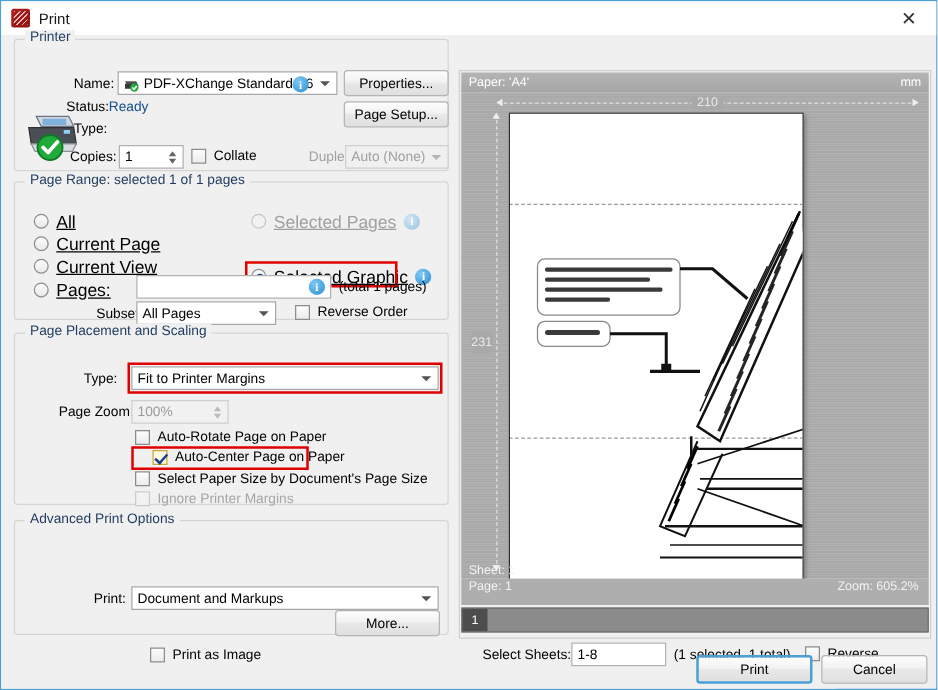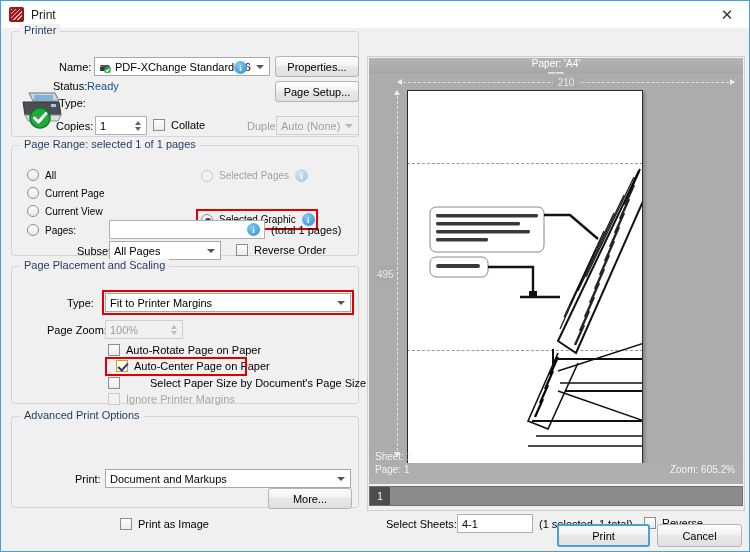--- a/index.html
+++ b/index.html
@@ -121,21 +121,21 @@
   .radio { position:absolute; display:flex; align-items:center; cursor:pointer; }
   .radio .dot {
     width:12px;height:12px;border-radius:50%;
     border:1px solid #8d8d8d; background:linear-gradient(180deg,#fcfcfc,#e9e9e9);
     position:relative; flex:0 0 auto;
   }
   .radio.checked .dot::after{
     content:"";position:absolute;left:3px;top:3px;width:6px;height:6px;
     border-radius:50%;background:#1b3f8f;
   }
-  .radio .txt { margin-left:6px; font-size:10px; white-space:nowrap; }
+  .radio .txt { margin-left:6px; font-size:14px; white-space:nowrap;text-decoration:underline; }
   .radio.disabled .txt { color:#a0a0a0; }
   .radio.disabled .dot { background:#f2f2f2; border-color:#c5c5c5; }
 
   
   .check { position:absolute; display:flex; align-items:center; cursor:pointer; }
   .check .bx {
     width:12px;height:12px;border:1px solid #8d8d8d;
     background:linear-gradient(180deg,#fdfdfd,#ececec);
     position:relative; flex:0 0 auto;
   }
@@ -168,21 +168,20 @@
   #preview-outer {
     position:absolute; left:366px; top:28px; width:378px; height:455px;
     background:#f0f0f0; border:1px solid #cfcfcf;
   }
   #preview-head {
     position:absolute; left:1px; top:1px; right:1px; height:16px;
     background:linear-gradient(180deg,#b4b4b4,#a6a6a6);
     color:#fff; font-size:10px;
     display:flex; align-items:center; justify-content:space-between;
     padding:0 6px;
-    flex-direction:column;
   }
   #preview-canvas {
     position:absolute; left:1px; top:17px; right:1px; bottom:47px;
     background:#a9a9a9;
     background-image:repeating-linear-gradient(0deg,rgba(255,255,255,.08) 0 1px,transparent 1px 2px);
     overflow:hidden;
   }
   #ruler-h {
     position:absolute; left:28px; top:2px; right:8px; height:12px;
     display:flex; align-items:center; color:#e9e9e9; font-size:10px;
@@ -364,27 +363,27 @@
       <span class="btns">
         <span class="up"></span>
         <span class="dn"></span>
       </span>
     </div>
 
     <div class="check" style="left:107px; top:316px;">
       <span class="bx"></span>
       <span class="txt">Auto-Rotate Page on Paper</span>
     </div>
-    <div class="check checked" style="left:115px; top:332px;">
+    <div class="check checked" style="left:105px; top:332px;padding-left:16px;">
       <span class="bx" style="background:#fff9e0;border-color:#caa23c;"></span>
       <span class="txt">Auto-Center Page on Paper</span>
     </div>
     <div class="hl" style="left:104px; top:329px; width:142px; height:19px;"></div>
 
-    <div class="check" style="left:107px; top:349px;gap:24px;">
+    <div class="check" style="left:107px; top:349px;">
       <span class="bx"></span>
       <span class="txt">Select Paper Size by Document's Page Size</span>
     </div>
     <div class="check disabled" style="left:107px; top:365px;">
       <span class="bx"></span>
       <span class="txt">Ignore Printer Margins</span>
     </div>
 
     <div class="group" style="left:10px; top:388px; width:348px; height:92px;">
       <span class="legend">Advanced Print Options</span>
@@ -411,21 +410,21 @@
         <div id="ruler-h">
           <span class="line"></span>
           <span class="lt"></span>
           <span class="rt"></span>
           <span class="val">210</span>
         </div>
         <div id="ruler-v">
           <span class="line"></span>
           <span class="tp"></span>
           <span class="bt"></span>
-          <span class="val">495</span>
+          <span class="val">231</span>
         </div>
 
         <div id="paper">
           <div id="margin-box"></div>
           <svg viewBox="0 0 236 385" width="236" height="385" style="position:absolute;left:0;top:0;">
             <g stroke="#111" fill="none" stroke-width="1.6">
 
               <path d="M232 78 L150 250 L168 262 L236 108" stroke-width="2" fill="#fff"></path>
               <g stroke-width="1.2">
                 <path d="M226 86 L178 186"></path>
@@ -491,21 +490,21 @@
         <span class="zm">Zoom: 605.2%</span>
       </div>
 
       <div id="sheet-strip">
         <div class="tab">1</div>
       </div>
     </div>
 
     <span class="sr" style="left:385px; top:490px;">Select Sheets:</span>
     <div class="tinput" style="left:456px; top:486px; width:76px; height:19px;">
-      <span>4-1</span>
+      <span>1-8</span>
     </div>
     <span class="sr" style="left:538px; top:490px;">(1 selected, 1 total)</span>
     <div class="check" style="left:643px; top:489px;">
       <span class="bx"></span>
       <span class="txt">Reverse</span>
     </div>
 
     <div class="btn default" style="left:556px; top:496px; width:93px; height:23px;">Print</div>
     <div class="btn" style="left:656px; top:496px; width:85px; height:23px;">Cancel</div>
 

